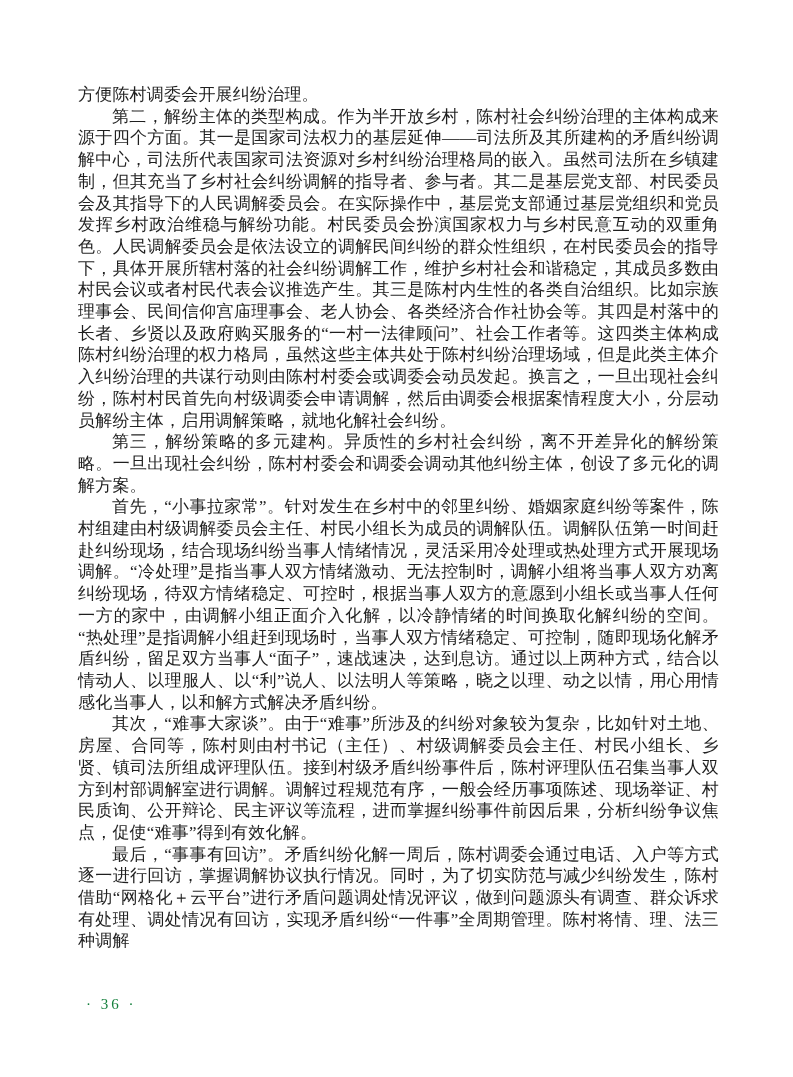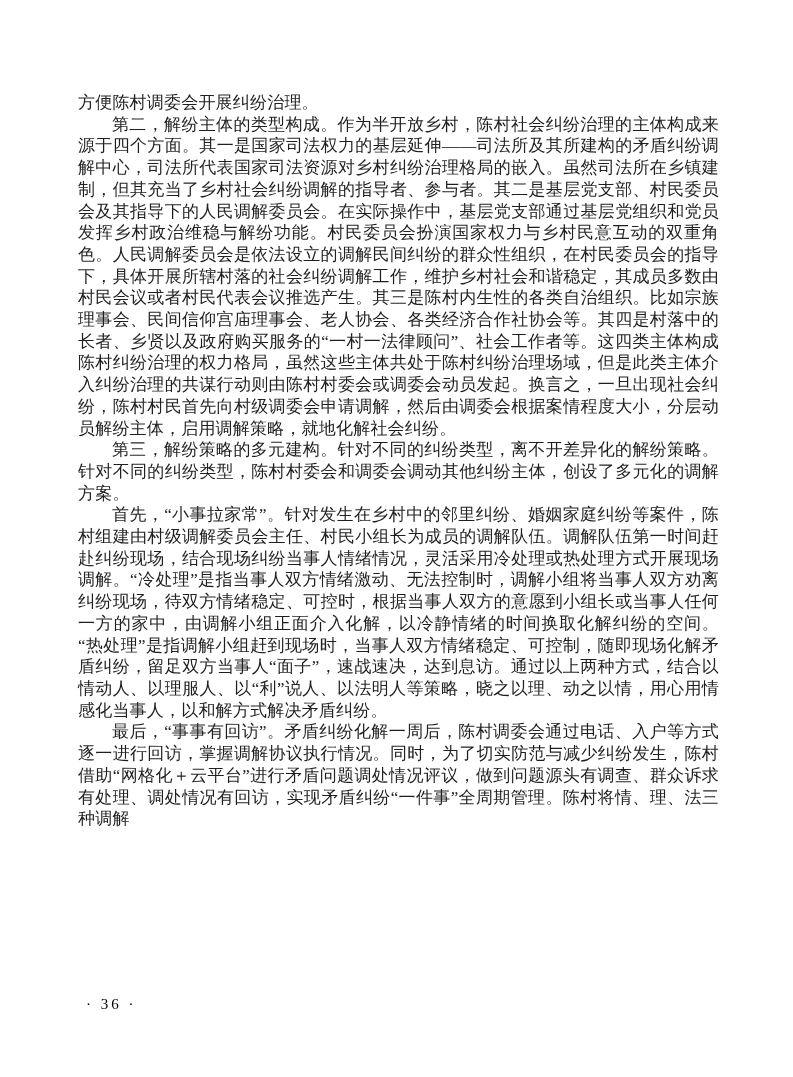--- a/index.html
+++ b/index.html
@@ -27,36 +27,36 @@
     letter-spacing: 0.2px;
   }
   .para {
     margin: 0;
     padding: 0;
     text-indent: 2em;
     word-break: break-all;
   }
   .para.no-indent {
     text-indent: 0;
-    margin-top: 8px;
   }
   .page-number {
     position: absolute;
     left: 86px;
     top: 996px;
     font-size: 15px;
     letter-spacing: 3px;
-    color: #000000;
+    color: #15803d;
   }
 </style>
 </head>
 <body>
 
 <div class="page">
   <div class="text-block">
     <p class="para no-indent">方便陈村调委会开展纠纷治理。</p>
     <p class="para">第二，解纷主体的类型构成。作为半开放乡村，陈村社会纠纷治理的主体构成来源于四个方面。其一是国家司法权力的基层延伸——司法所及其所建构的矛盾纠纷调解中心，司法所代表国家司法资源对乡村纠纷治理格局的嵌入。虽然司法所在乡镇建制，但其充当了乡村社会纠纷调解的指导者、参与者。其二是基层党支部、村民委员会及其指导下的人民调解委员会。在实际操作中，基层党支部通过基层党组织和党员发挥乡村政治维稳与解纷功能。村民委员会扮演国家权力与乡村民意互动的双重角色。人民调解委员会是依法设立的调解民间纠纷的群众性组织，在村民委员会的指导下，具体开展所辖村落的社会纠纷调解工作，维护乡村社会和谐稳定，其成员多数由村民会议或者村民代表会议推选产生。其三是陈村内生性的各类自治组织。比如宗族理事会、民间信仰宫庙理事会、老人协会、各类经济合作社协会等。其四是村落中的长者、乡贤以及政府购买服务的“一村一法律顾问”、社会工作者等。这四类主体构成陈村纠纷治理的权力格局，虽然这些主体共处于陈村纠纷治理场域，但是此类主体介入纠纷治理的共谋行动则由陈村村委会或调委会动员发起。换言之，一旦出现社会纠纷，陈村村民首先向村级调委会申请调解，然后由调委会根据案情程度大小，分层动员解纷主体，启用调解策略，就地化解社会纠纷。</p>
-    <p class="para">第三，解纷策略的多元建构。针对不同的纠纷类型，离不开差异化的解纷策略。针对不同的纠纷类型，陈村村委会和调委会调动其他纠纷主体，创设了多元化的调解方案。</p>
+    <p class="para">第三，解纷策略的多元建构。异质性的乡村社会纠纷，离不开差异化的解纷策略。一旦出现社会纠纷，陈村村委会和调委会调动其他纠纷主体，创设了多元化的调解方案。</p>
     <p class="para">首先，“小事拉家常”。针对发生在乡村中的邻里纠纷、婚姻家庭纠纷等案件，陈村组建由村级调解委员会主任、村民小组长为成员的调解队伍。调解队伍第一时间赶赴纠纷现场，结合现场纠纷当事人情绪情况，灵活采用冷处理或热处理方式开展现场调解。“冷处理”是指当事人双方情绪激动、无法控制时，调解小组将当事人双方劝离纠纷现场，待双方情绪稳定、可控时，根据当事人双方的意愿到小组长或当事人任何一方的家中，由调解小组正面介入化解，以冷静情绪的时间换取化解纠纷的空间。“热处理”是指调解小组赶到现场时，当事人双方情绪稳定、可控制，随即现场化解矛盾纠纷，留足双方当事人“面子”，速战速决，达到息访。通过以上两种方式，结合以情动人、以理服人、以“利”说人、以法明人等策略，晓之以理、动之以情，用心用情感化当事人，以和解方式解决矛盾纠纷。</p>
+    <p class="para">其次，“难事大家谈”。由于“难事”所涉及的纠纷对象较为复杂，比如针对土地、房屋、合同等，陈村则由村书记（主任）、村级调解委员会主任、村民小组长、乡贤、镇司法所组成评理队伍。接到村级矛盾纠纷事件后，陈村评理队伍召集当事人双方到村部调解室进行调解。调解过程规范有序，一般会经历事项陈述、现场举证、村民质询、公开辩论、民主评议等流程，进而掌握纠纷事件前因后果，分析纠纷争议焦点，促使“难事”得到有效化解。</p>
     <p class="para">最后，“事事有回访”。矛盾纠纷化解一周后，陈村调委会通过电话、入户等方式逐一进行回访，掌握调解协议执行情况。同时，为了切实防范与减少纠纷发生，陈村借助“网格化＋云平台”进行矛盾问题调处情况评议，做到问题源头有调查、群众诉求有处理、调处情况有回访，实现矛盾纠纷“一件事”全周期管理。陈村将情、理、法三种调解</p>
   </div>
   <div class="page-number">· 36 ·</div>
 </div>
 
 </body></html>

